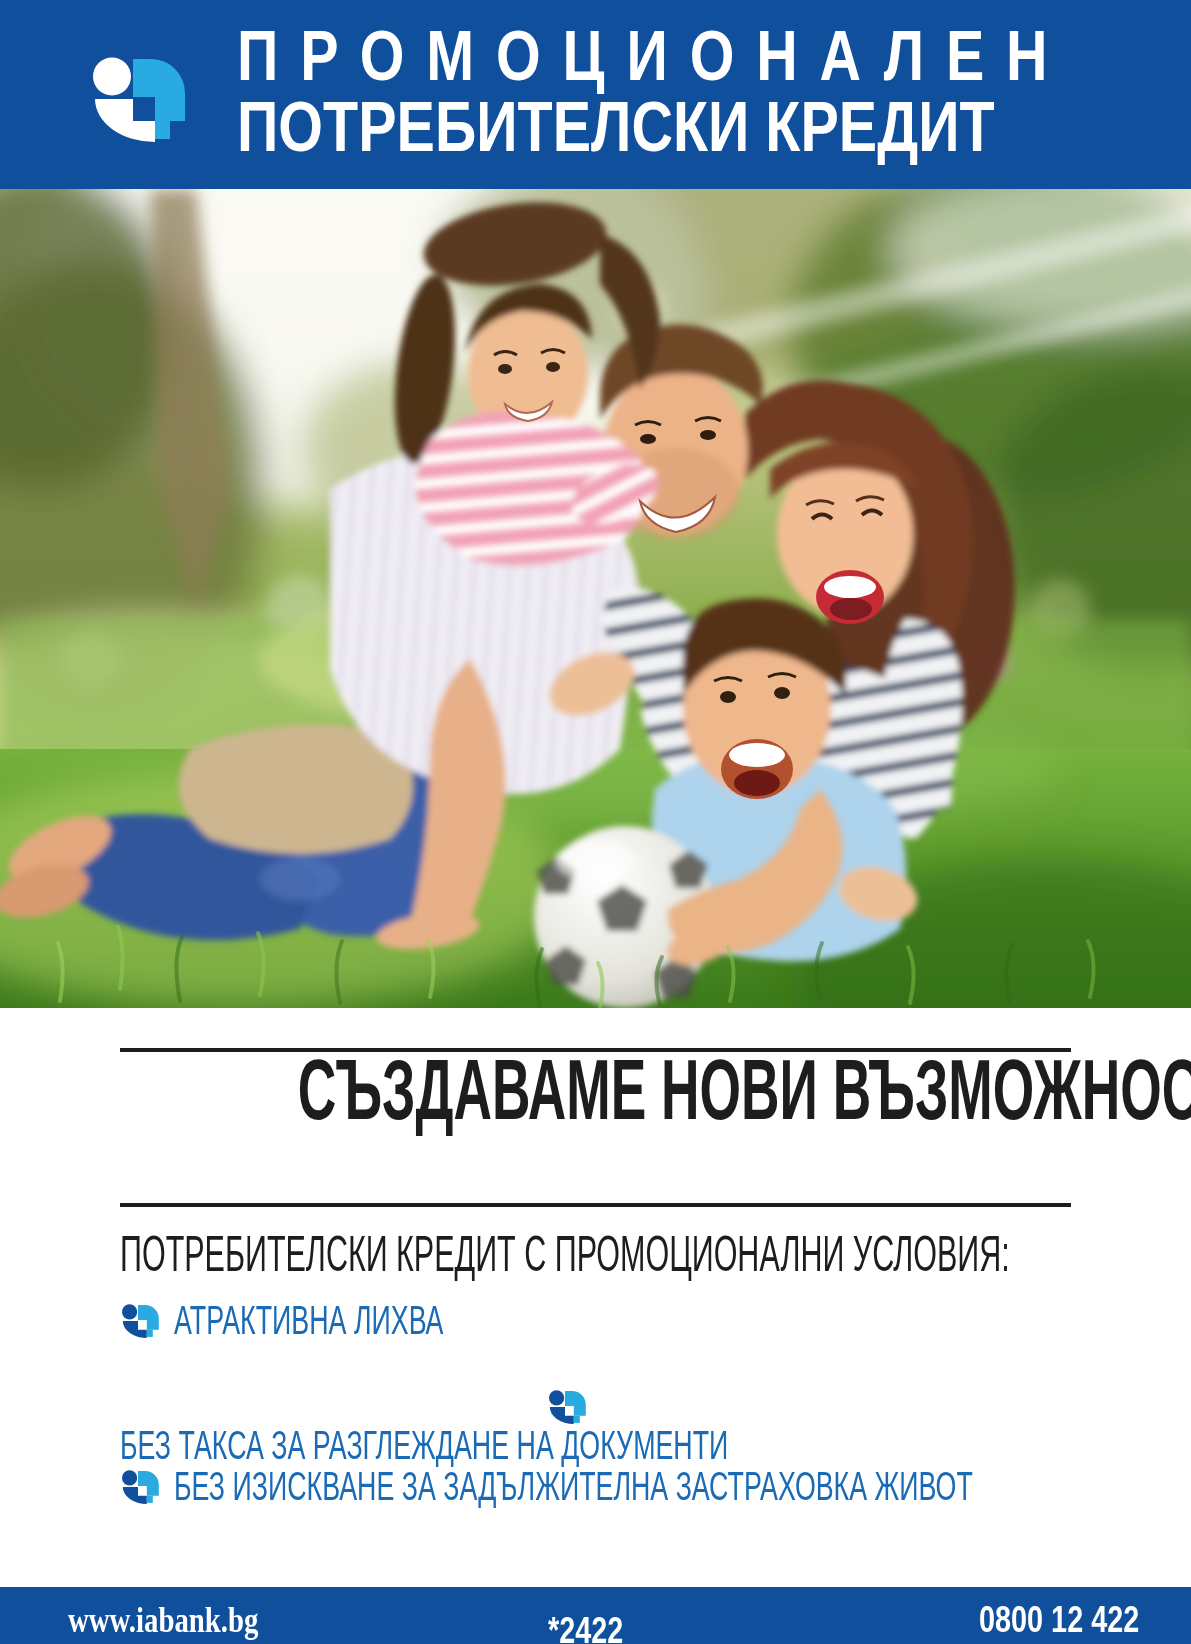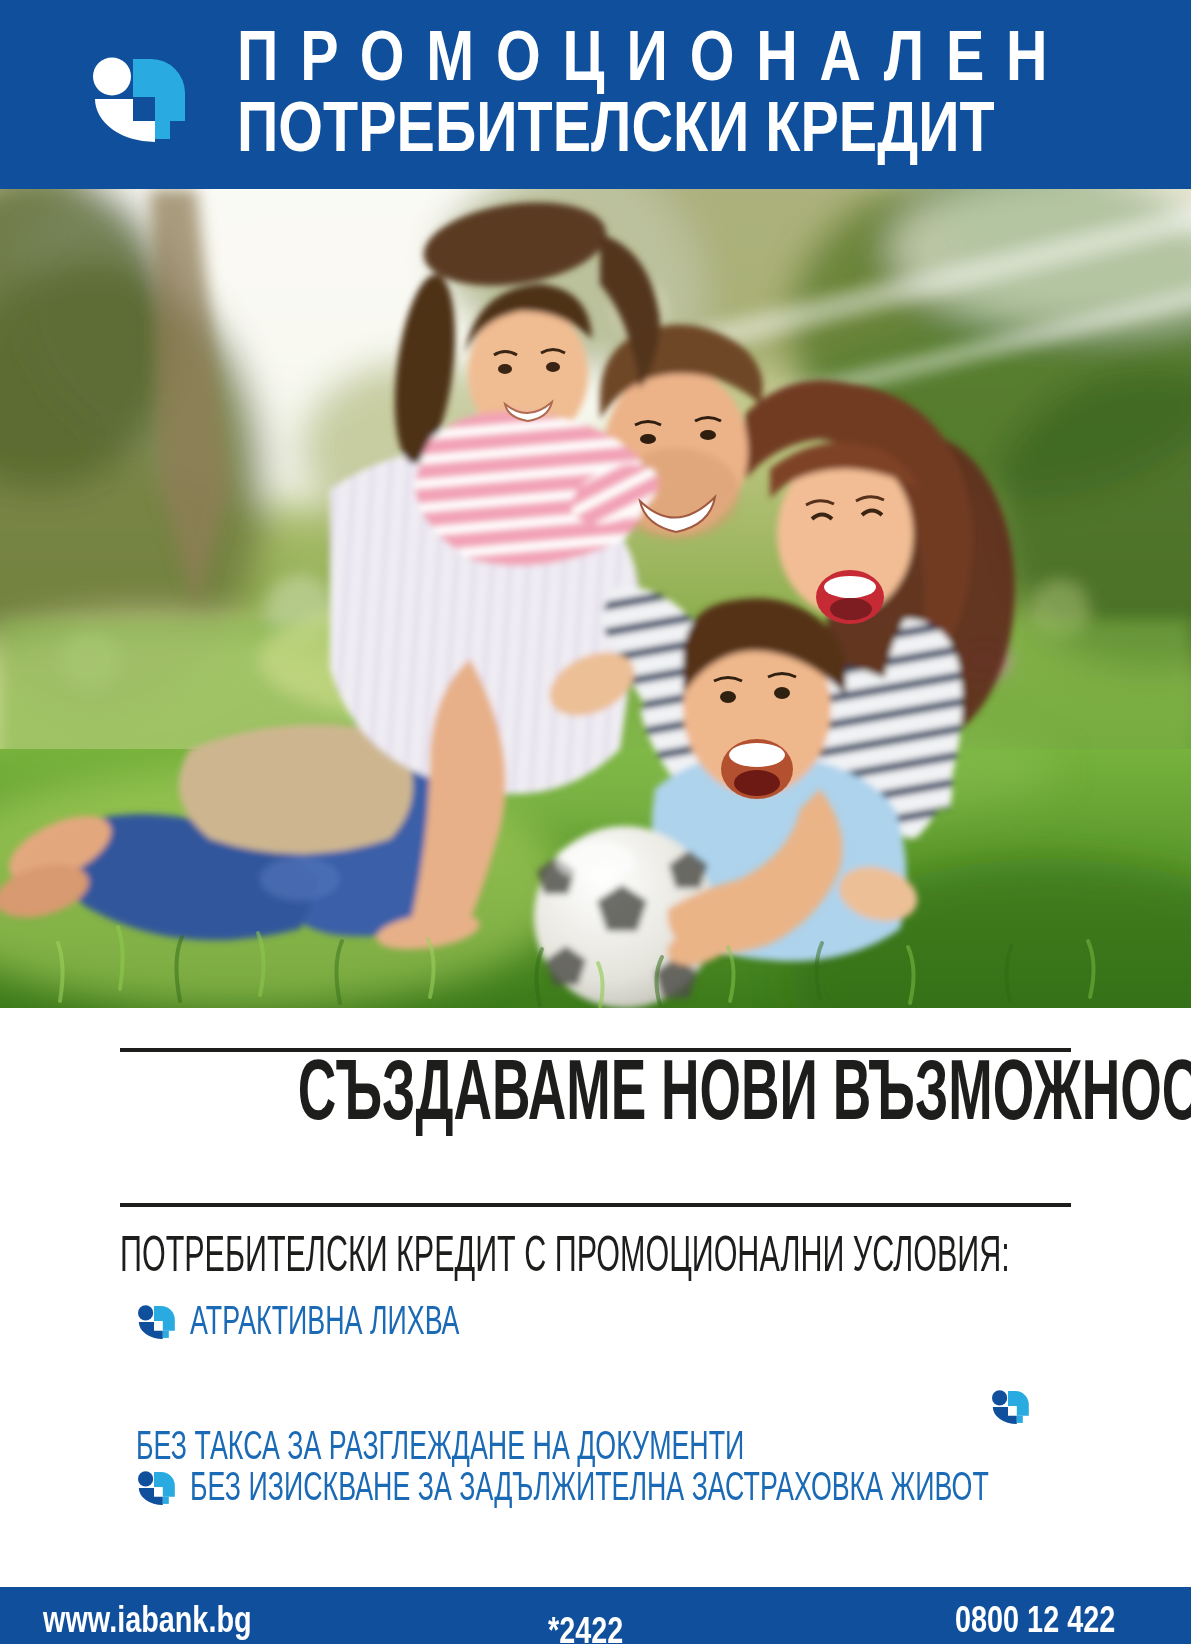--- a/index.html
+++ b/index.html
@@ -32,38 +32,38 @@
   }
   .headline .ln{display:block;white-space:nowrap;}
   .headline .cond{transform-origin:center;transform:scaleX(0.62);}
   .subheading{
     position:absolute;left:120px;top:1229px;margin:0;
     color:var(--ink,#1d1d1b);font-weight:normal;font-size:50px;line-height:1;white-space:nowrap;
   }
   .subheading .cond{transform:scaleX(0.61);}
   
   .bullets{position:absolute;left:120px;top:0;margin:0;padding:0;list-style:none;width:1000px;}
-  .bullet{position:absolute;left:16px;display:flex;align-items:flex-end;height:40px;}
+  .bullet{position:absolute;left:0;display:flex;align-items:center;height:40px;}
   .bullet.b1{top:1300px;} .bullet.b2{top:1388px;flex-direction:column;} .bullet.b3{top:1466px;}
   .bullet .bicon{width:40px;height:37px;flex:0 0 auto;margin-right:14px;}
   .bullet .blabel{
     color:var(--link-blue,#1b6ab5);font-size:40px;line-height:1;white-space:nowrap;
   }
   .bullet .cond{transform:scaleX(0.67);}
   
   .bottombar{
     position:absolute;left:0;top:1587px;width:1191px;height:57px;
     background:var(--brand-blue,#0f4f9c);color:#ffffff;
     display:grid;grid-template-columns:1fr auto 1fr;align-items:center;
     padding:0;box-sizing:border-box;font-weight:bold;font-size:36px;
   }
   .bottombar .cell{white-space:nowrap;}
-  .bottombar .left{justify-self:start;padding-left:43px;}
+  .bottombar .left{justify-self:start;padding-left:68px;font-family:Liberation Serif, serif;}
   .bottombar .center{justify-self:center;margin-top:23px;}
-  .bottombar .right{justify-self:end;padding-right:76px;}
+  .bottombar .right{justify-self:end;padding-right:52px;}
   .bottombar .cond{transform:scaleX(0.8);}
   .bottombar .right .cond{transform-origin:right center;}
 </style>
 </head>
 <body>
 
 <div class="poster">
 
   <svg width="0" height="0" style="position:absolute" aria-hidden="true">
     <defs>

